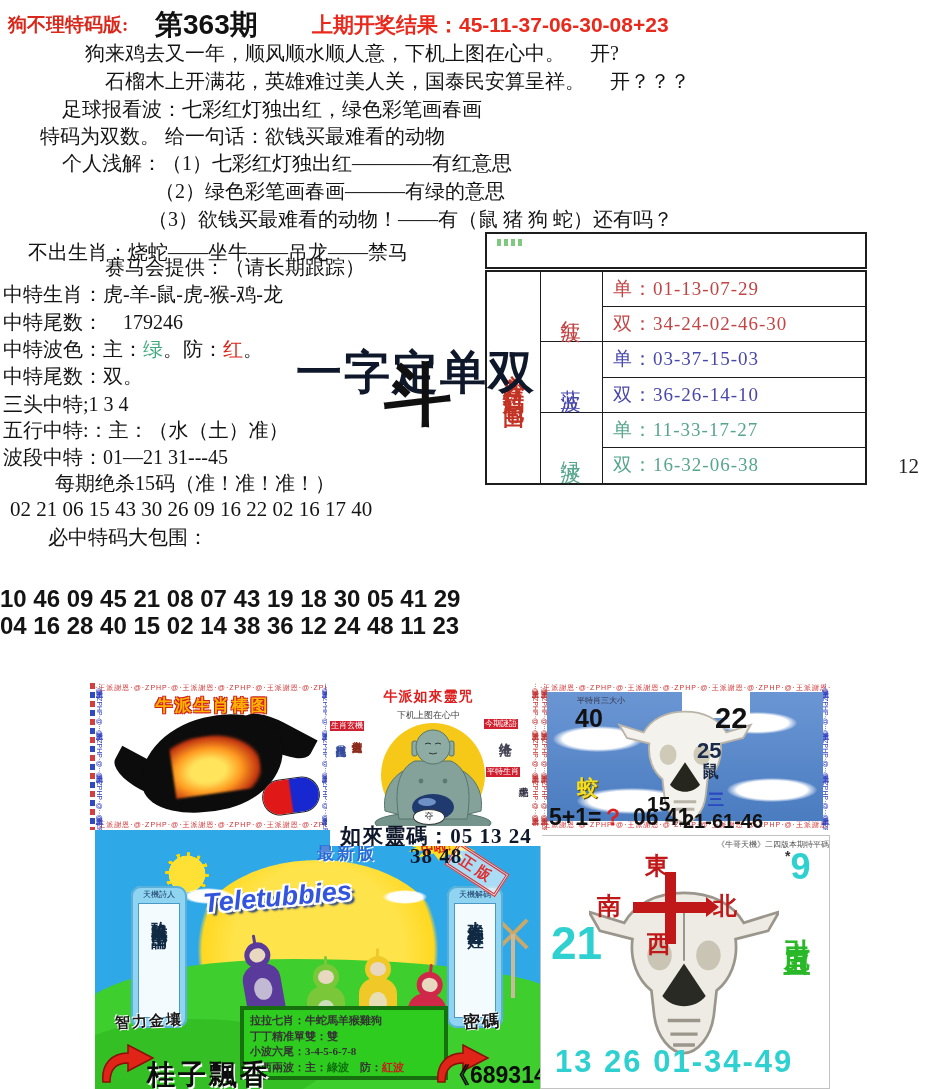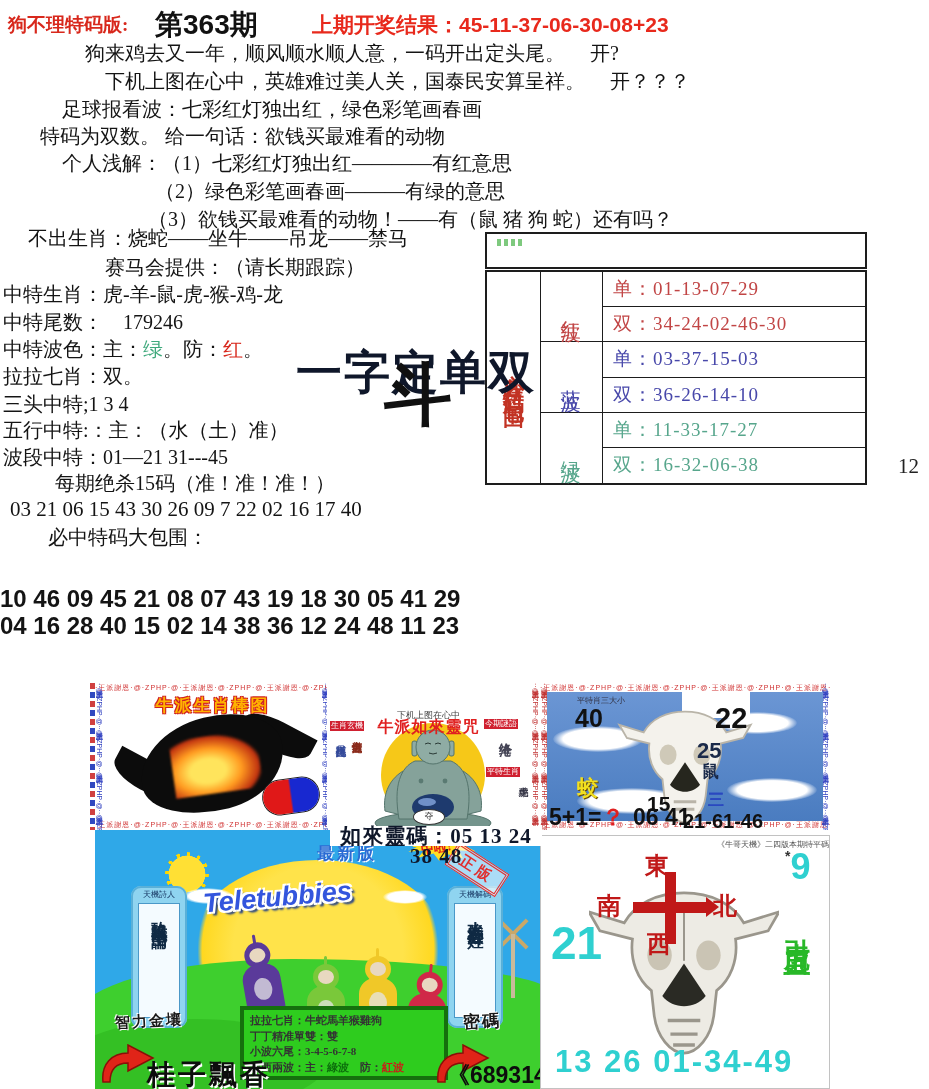--- a/index.html
+++ b/index.html
@@ -59,21 +59,21 @@
     border-radius:0 60% 60% 60%;transform:rotate(28deg);}
   #swirl .arm2{position:absolute;right:-8px;top:8px;width:76px;height:30px;background:#0c0c0c;
     border-radius:60% 0 60% 60%;transform:rotate(28deg);}
   #flame{position:absolute;left:55px;top:22px;width:88px;height:58px;transform:rotate(-8deg);
     background:radial-gradient(ellipse at 40% 60%,#ffe45c 0 24%,#ff9a20 45%,#c03310 68%,transparent 74%);filter:blur(1px);}
   #capsule{position:absolute;left:168px;top:96px;width:56px;height:34px;border-radius:17px;transform:rotate(-8deg);
     background:linear-gradient(90deg,#e01818 0 48%,#1828d0 52% 100%);box-shadow:0 0 0 1px #222;}
 
   
   #panelB{left:327px;top:683px;width:213px;height:145px;}
-  #panelB .title{position:absolute;left:0;right:10px;top:5px;text-align:center;font-size:16px;font-weight:900;color:#e02020;letter-spacing:1px;margin-top:29px;}
+  #panelB .title{position:absolute;left:0;right:10px;top:5px;text-align:center;font-size:14px;font-weight:900;color:#e02020;letter-spacing:1px;}
   #panelB .subtitle{position:absolute;left:0;right:10px;top:26px;text-align:center;font-size:9px;color:#444;}
   .tagred{position:absolute;background:#d02030;color:#fff;font-size:8px;line-height:10px;padding:0 1px;writing-mode:horizontal-tb;}
   .vtext{position:absolute;writing-mode:vertical-rl;text-orientation:upright;white-space:nowrap;}
   #b-lcol1{left:22px;top:50px;font-size:11px;color:#8a2a1a;height:80px;}
   #b-lcol2{left:6px;top:54px;font-size:11px;color:#33499a;height:80px;}
   #b-rword{right:26px;top:50px;font-size:13px;font-weight:700;color:#445;height:60px;}
   #b-rzod{right:10px;top:96px;font-size:10px;color:#334;height:46px;}
   #b-belly{position:absolute;left:86px;top:126px;width:30px;height:14px;border:1px solid #333;border-radius:50%;
     background:#fff;font-size:9px;text-align:center;line-height:13px;color:#333;}
   #code-strip{left:330px;top:826px;width:212px;height:20px;z-index:25;background:#fff;
@@ -160,39 +160,39 @@
 </style>
 </head>
 <body>
 
 <div id="stage">
 
   <div id="brand" class="abs">狗不理特码版:</div>
   <div id="issue" class="abs sans">第363期</div>
   <div id="result" class="abs sans">上期开奖结果：45-11-37-06-30-08+23</div>
 
-  <div class="line" style="left:85px;top:40px">狗来鸡去又一年，顺风顺水顺人意，一码开出定头尾。　 开?</div>
-  <div class="line" style="left:105px;top:68px">下机上图在心中，英雄难过美人关，国泰民安算呈祥。　 开？？？</div>
+  <div class="line" style="left:85px;top:40px">狗来鸡去又一年，顺风顺水顺人意，下机上图在心中。　 开?</div>
+  <div class="line" style="left:105px;top:68px">石榴木上开满花，英雄难过美人关，国泰民安算呈祥。　 开？？？</div>
   <div class="line" style="left:62px;top:96px">足球报看波：七彩红灯独出红，绿色彩笔画春画</div>
   <div class="line" style="left:40px;top:123px">特码为双数。 给一句话：欲钱买最难看的动物</div>
   <div class="line" style="left:62px;top:150px">个人浅解：（1）七彩红灯独出红————有红意思</div>
   <div class="line" style="left:155px;top:178px">（2）绿色彩笔画春画———有绿的意思</div>
   <div class="line" style="left:148px;top:206px">（3）欲钱买最难看的动物！——有（鼠 猪 狗 蛇）还有吗？</div>
-  <div class="line" style="left:28px;top:225px">不出生肖：烧蛇——坐牛——吊龙——禁马</div>
+  <div class="line" style="left:28px;top:239px">不出生肖：烧蛇——坐牛——吊龙——禁马</div>
   <div class="line" style="left:105px;top:254px">赛马会提供：（请长期跟踪）</div>
 
   <div class="line" style="left:3px;top:281px">中特生肖：虎-羊-鼠-虎-猴-鸡-龙</div>
   <div class="line" style="left:3px;top:309px">中特尾数：　179246</div>
   <div class="line" style="left:3px;top:336px"><span>中特波色：主：</span><span style="color:#3fa97c">绿</span><span>。防：</span><span style="color:#d8281c">红</span><span>。</span></div>
-  <div class="line" style="left:3px;top:363px">拉拉七肖：双。</div>
+  <div class="line" style="left:3px;top:363px">中特尾数：双。</div>
   <div class="line" style="left:3px;top:391px">三头中特;1 3 4</div>
   <div class="line" style="left:3px;top:417px">五行中特:：主：（水（土）准）</div>
   <div class="line" style="left:3px;top:444px">波段中特：01—21 31---45</div>
   <div class="line" style="left:55px;top:470px">每期绝杀15码（准！准！准！）</div>
-  <div class="line" style="left:10px;top:497px;font-size:21px">03 21 06 15 43 30 26 09 7 22 02 16 17 40</div>
+  <div class="line" style="left:10px;top:497px;font-size:21px">02 21 06 15 43 30 26 09 16 22 02 16 17 40</div>
   <div class="line" style="left:48px;top:524px">必中特码大包围：</div>
   <div class="line sans bold" style="left:0px;top:545px;font-size:24px">10 46 09 45 21 08 07 43 19 18 30 05 41 29</div>
   <div class="line sans bold" style="left:0px;top:572px;font-size:24px">04 16 28 40 15 02 14 38 36 12 24 48 11 23</div>
 
   <div id="overlay-big" class="abs">一字定单双</div>
   <div id="overlay-dou" class="abs">斗</div>
 
   <div id="wave-header" class="abs">
     <div id="corner-mark"></div>
   </div>

